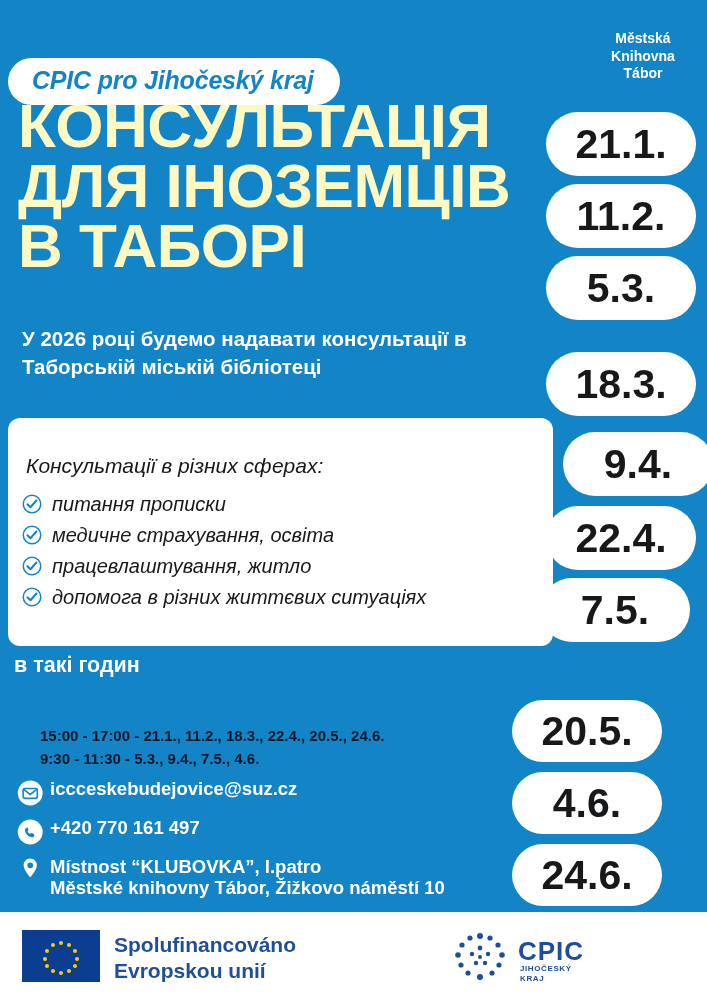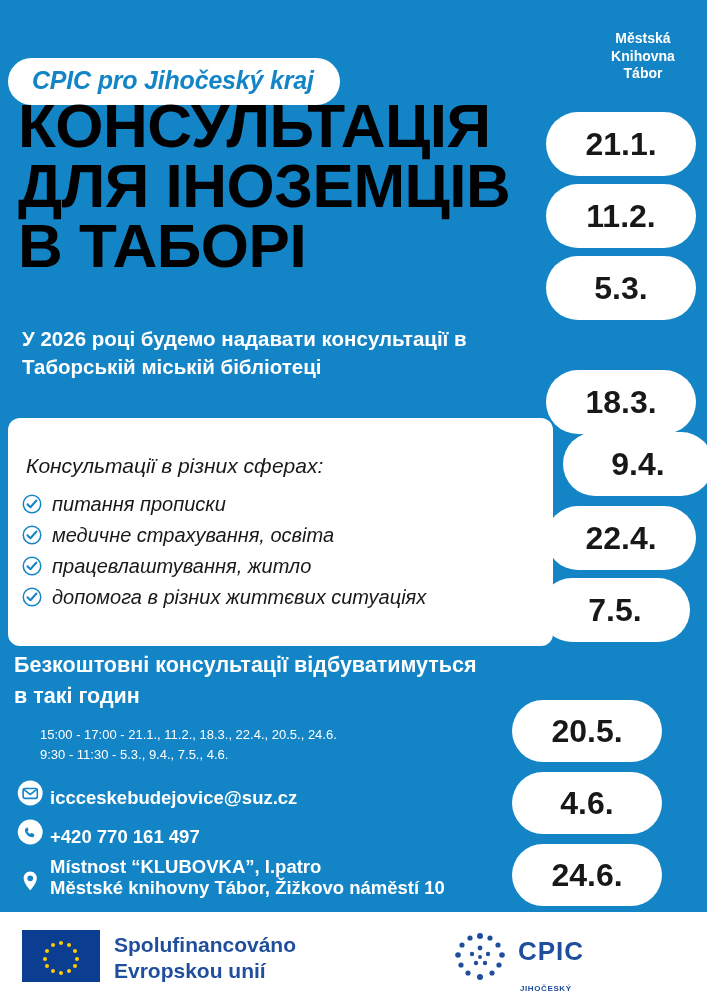--- a/index.html
+++ b/index.html
@@ -57,21 +57,21 @@
     box-sizing: border-box;
   }
   .library-logo .ln { display: block; }
 
   
   .title {
     position: absolute;
     left: 18px;
     top: 96px;
     width: 560px;
-    color: #000000;
+    color: #fef9c3;
     font-size: 62px;
     font-weight: bold;
     line-height: 0.97;
     letter-spacing: -0.5px;
   }
   .title .ln { display: block; white-space: nowrap; }
 
   .subtitle {
     position: absolute;
     left: 22px;
@@ -124,21 +124,21 @@
     font-style: italic;
     color: #17181a;
     line-height: 1;
   }
 
   
   .date-pill {
     position: absolute;
     background: #ffffff;
     color: #17181a;
-    font-size: 32px;
+    font-size: 41px;
     font-weight: bold;
     border-radius: 36px;
     display: flex;
     align-items: center;
     justify-content: center;
     white-space: nowrap;
   }
 
   
   .hours-title {
@@ -151,36 +151,36 @@
     font-weight: bold;
     line-height: 1.45;
   }
   .hours-title .ln { display: block; }
 
   .hours-lines {
     position: absolute;
     left: 40px;
     top: 725px;
     width: 500px;
-    color: #ffffff;
-    font-size: 13px;
-    font-weight: normal;
+    color: #0f172a;
+    font-size: 15px;
+    font-weight: bold;
     line-height: 1.5;
   }
   .hours-lines .ln { display: block; }
 
   .contacts {
     position: absolute;
     left: 14px;
     top: 778px;
     width: 560px;
   }
   .contact-row {
     display: flex;
-    align-items: flex-end;
+    align-items: flex-start;
     margin-bottom: 9px;
   }
   .contact-icon {
     width: 36px;
     height: 30px;
     flex: 0 0 36px;
     display: flex;
     align-items: center;
     justify-content: center;
   }
@@ -247,21 +247,21 @@
   .cpic-sub {
     position: absolute;
     left: 68px;
     top: 34px;
     color: #1f4e9c;
     font-size: 8px;
     font-weight: bold;
     line-height: 1.25;
     letter-spacing: 0.6px;
   }
-  .cpic-sub .ln { display: block; margin-top: 20px; }
+  .cpic-sub .ln { display: block; }
 </style>
 </head>
 <body>
 
 <div class="poster">
 
   <div class="tag-pill">CPIC pro Jihočeský kraj</div>
 
   <div class="library-logo">
     <span class="ln">Městská</span>
@@ -323,30 +323,29 @@
         </span>
         <span class="bullet-text">допомога в різних життєвих ситуаціях</span>
       </div>
 
     </div>
   </div>
 
   <div class="date-pill" style="left:546px;top:112px;width:150px;height:64px;">21.1.</div>
   <div class="date-pill" style="left:546px;top:184px;width:150px;height:64px;">11.2.</div>
   <div class="date-pill" style="left:546px;top:256px;width:150px;height:64px;">5.3.</div>
-  <div class="date-pill" style="left:546px;top:370px;width:150px;height:64px;">18.3.</div>
+  <div class="date-pill" style="left:546px;top:352px;width:150px;height:64px;">18.3.</div>
   <div class="date-pill" style="left:563px;top:432px;width:150px;height:64px;">9.4.</div>
   <div class="date-pill" style="left:546px;top:506px;width:150px;height:64px;">22.4.</div>
   <div class="date-pill" style="left:540px;top:578px;width:150px;height:64px;">7.5.</div>
   <div class="date-pill" style="left:512px;top:700px;width:150px;height:62px;text-align:right;">20.5.</div>
   <div class="date-pill" style="left:512px;top:772px;width:150px;height:62px;">4.6.</div>
   <div class="date-pill" style="left:512px;top:844px;width:150px;height:62px;">24.6.</div>
 
   <div class="hours-title">
-    <span class="ln">Безкоштовні консультації відбуватимуться</span>
     <span class="ln">в такі годин</span>
   </div>
 
   <div class="hours-lines">
     <span class="ln">15:00 - 17:00 - 21.1., 11.2., 18.3., 22.4., 20.5., 24.6.</span>
     <span class="ln">9:30 - 11:30 - 5.3., 9.4., 7.5., 4.6.</span>
   </div>
 
   <div class="contacts">
 

